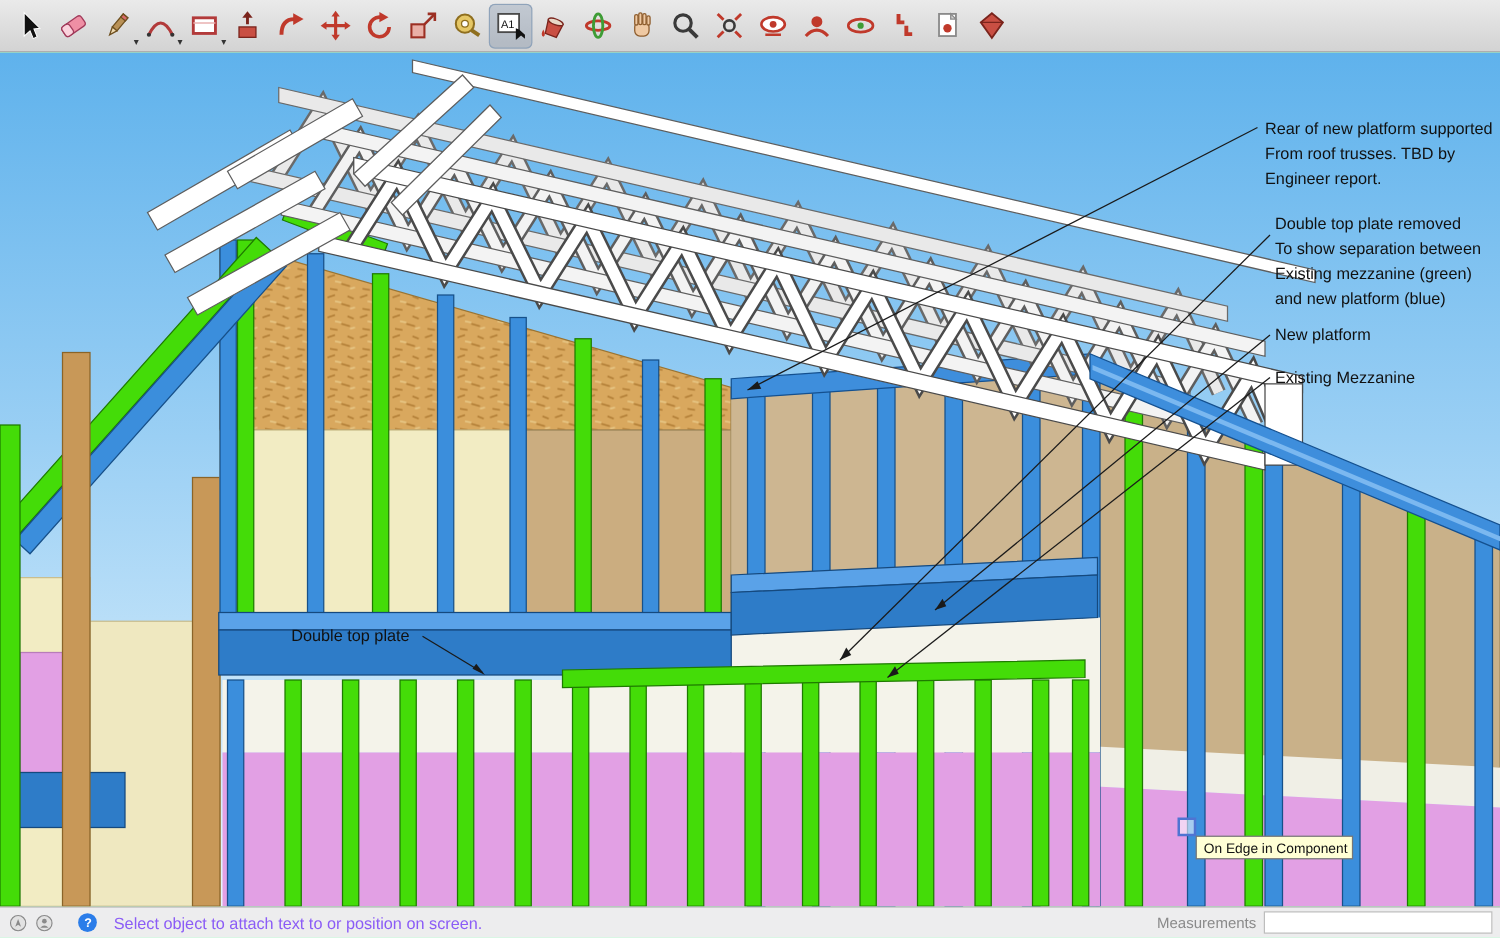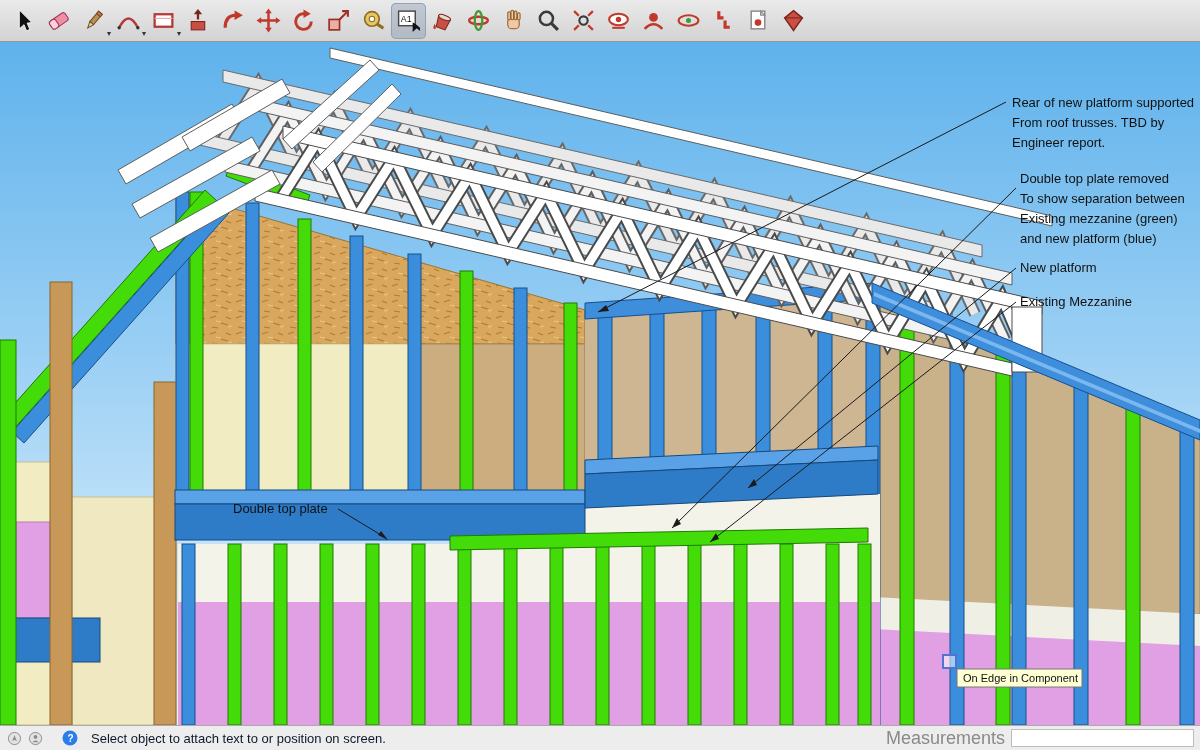--- a/index.html
+++ b/index.html
@@ -13,23 +13,23 @@
   .tbtn.active { background:rgba(60,90,130,0.22); box-shadow:inset 0 0 0 1px #8FA3BA;text-align:right; }
   .caret { position:absolute; right:0px; bottom:1px; font-size:8px; color:#333; line-height:8px; }
 
   
   .viewport { position:relative; height:683px; flex:0 0 683px; background:#86efac; }
   .viewport svg.scene { display:block; }
 
   
   .statusbar { height:25px; flex:0 0 25px; background:#EDEDEE; border-top:1px solid #ABABAB; display:flex; align-items:center; padding:0 6px; font-size:13px; color:#222; }
   .sb-icon { width:16px; height:16px; margin-right:5px; display:flex; align-items:center; justify-content:center; }
-  .msg { margin-left:34px; color:#0f172a; }
+  .msg { margin-left:34px; color:#8b5cf6; }
   .spacer { flex:1; }
-  .meas-label { color:#8a8a8a; margin-right:6px; font-size:18px; }
+  .meas-label { color:#8a8a8a; margin-right:6px; font-size:12px; }
   .meas-input { width:183px; height:18px; border:1px solid #BDBDBD; background:#fff; font-size:12px; padding:0 4px; font-family:"Liberation Sans", sans-serif; }
 </style>
 </head>
 <body>
 
 <div class="window">
 
   <div class="toolbar">
     <div class="tbtn">
         <svg viewBox="0 0 24 24">

